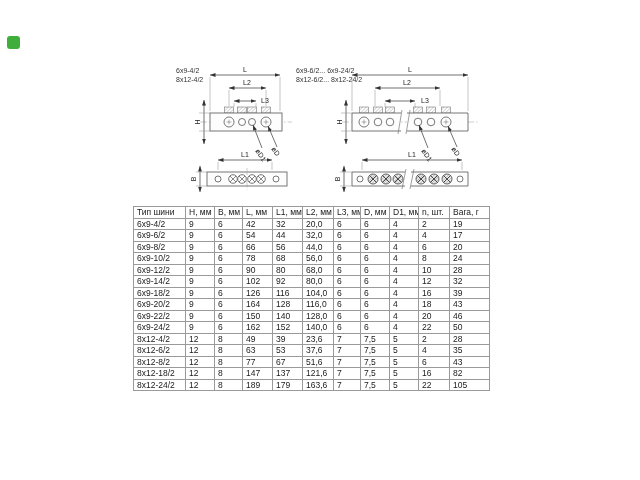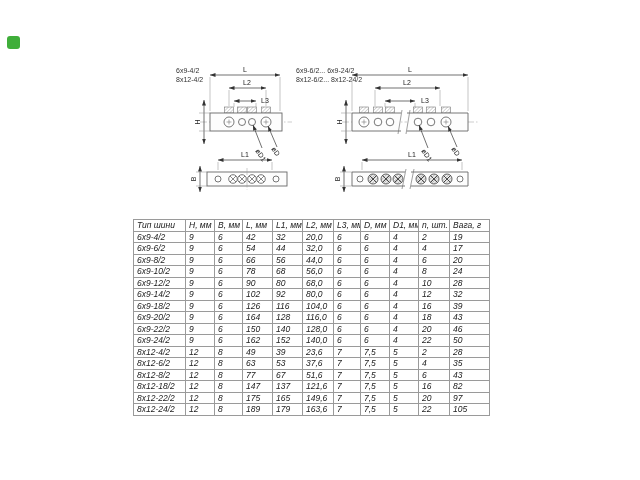--- a/index.html
+++ b/index.html
@@ -12,22 +12,22 @@
   .dim{stroke:#333;stroke-width:0.7;fill:none;}
   .thin{stroke:#888;stroke-width:0.5;fill:none;}
   .center{stroke:#999;stroke-width:0.5;stroke-dasharray:7 2 1.5 2;fill:none;}
   .obj{stroke:#666;stroke-width:0.9;fill:#fdfdfd;}
   .hole{stroke:#555;stroke-width:0.8;fill:#ffffff;}
   .slot{stroke:#777;stroke-width:0.6;}
   .xslot{stroke:#555;stroke-width:0.7;}
   .xdark{stroke:#222;stroke-width:0.8;}
   .screwhead{stroke:#777;stroke-width:0.6;}
   .brk{stroke:#777;stroke-width:0.7;fill:none;}
-  .spec{position:absolute;left:133px;top:219px;width:356px;border-collapse:collapse;table-layout:fixed;
-        font-size:8.5px;color:#1a1a1a;font-style:italic;}
+  .spec{position:absolute;left:133px;top:206px;width:356px;border-collapse:collapse;table-layout:fixed;
+        font-size:8.5px;color:#1a1a1a;}
   .spec th,.spec td{border:1px solid #9a9a9a;padding:1px 3px;text-align:left;font-weight:normal;
         line-height:8.5px;white-space:nowrap;overflow:hidden;}
 </style>
 </head>
 <body>
 
 <div class="page">
 
   <div class="logo" style="background: rgb(63, 174, 58);"></div>
 
@@ -403,33 +403,20 @@
           <td>147</td>
           <td>137</td>
           <td>121,6</td>
           <td>7</td>
           <td>7,5</td>
           <td>5</td>
           <td>16</td>
           <td>82</td>
         </tr>
         <tr>
-          <td>8x12-22/2</td>
-          <td>12</td>
-          <td>8</td>
-          <td>175</td>
-          <td>165</td>
-          <td>149,6</td>
-          <td>7</td>
-          <td>7,5</td>
-          <td>5</td>
-          <td>20</td>
-          <td>97</td>
-        </tr>
-        <tr>
           <td>8x12-24/2</td>
           <td>12</td>
           <td>8</td>
           <td>189</td>
           <td>179</td>
           <td>163,6</td>
           <td>7</td>
           <td>7,5</td>
           <td>5</td>
           <td>22</td>

